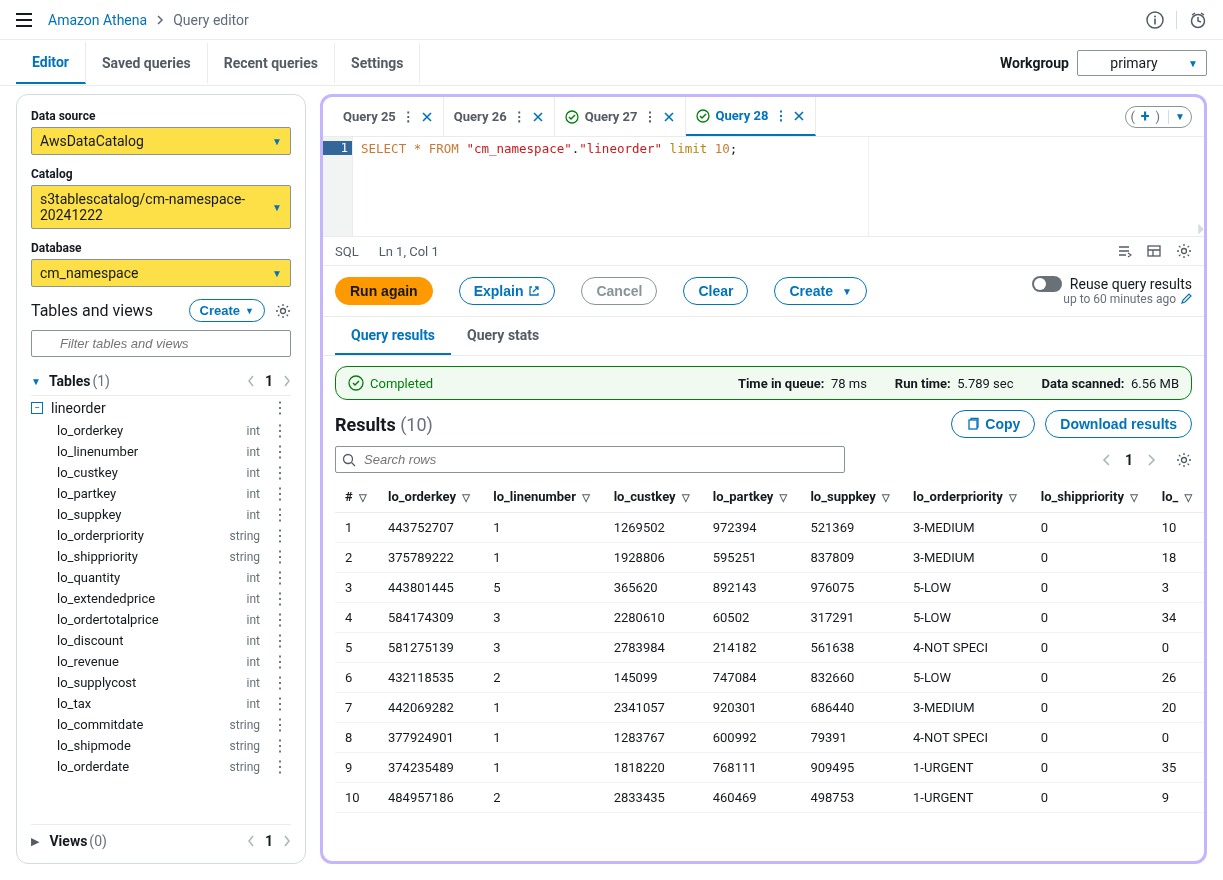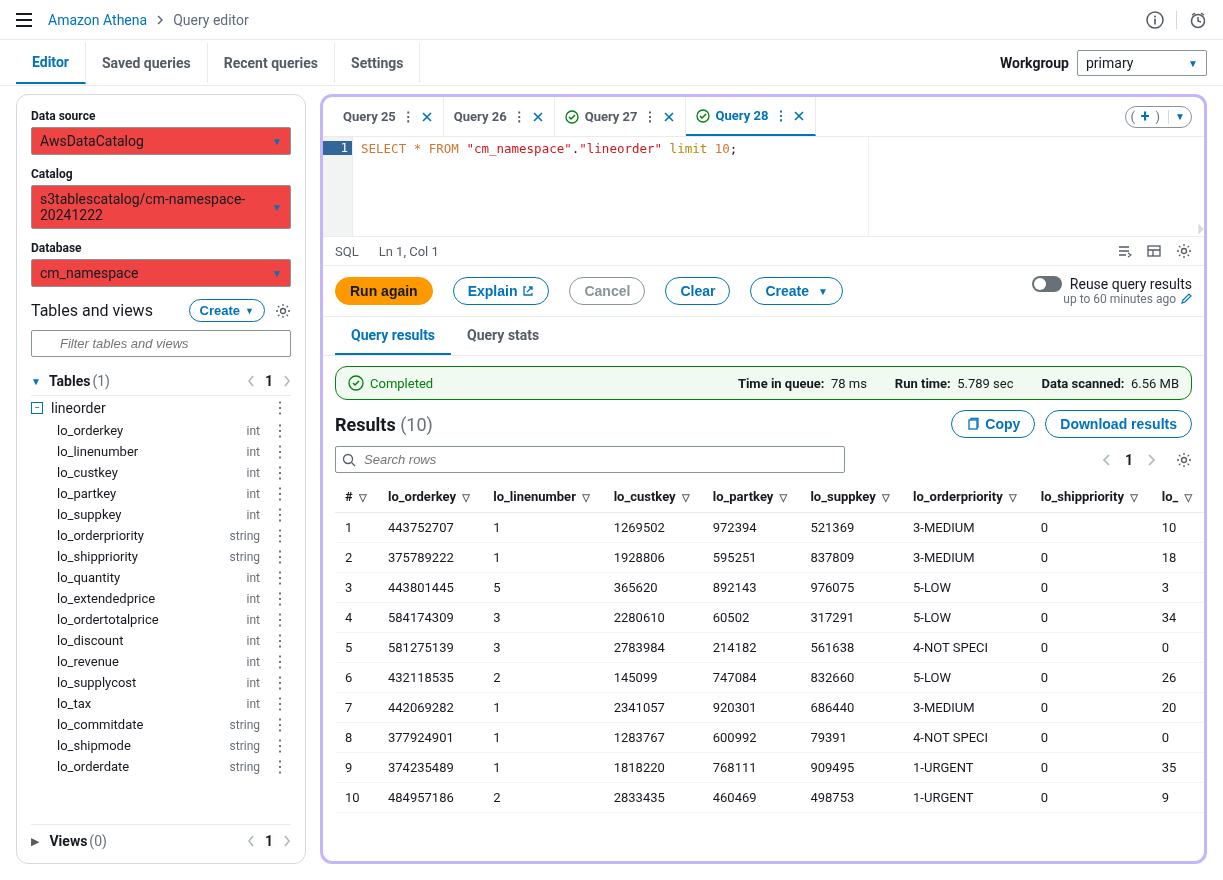--- a/index.html
+++ b/index.html
@@ -17,34 +17,34 @@
 .icon-btn { width: 18px; height: 18px; cursor: pointer; color: #545b64; }
 .top-divider { width: 1px; height: 18px; background: #d5dbdb; }
 
 
 .tabs { display: flex; align-items: center; padding: 0 16px; height: 46px; border-bottom: 1px solid #e9ebed; }
 .tab { padding: 12px 16px; font-size: 14px; font-weight: 700; color: #545b64; cursor: pointer; border-right: 1px solid #e9ebed; }
 .tab.active { color: #0073bb; border-bottom: 2px solid #0073bb; }
 .tab:last-child { border-right: none; }
 .tabs-right { margin-left: auto; display: flex; align-items: center; gap: 8px; }
 .workgroup-label { font-weight: 700; font-size: 14px; }
-.select-box { border: 1px solid #879596; border-radius: 2px; padding: 4px 24px 4px 8px; font-size: 14px; position: relative; min-width: 130px; background: #fff; cursor: pointer; }
+.select-box { border: 1px solid #879596; border-radius: 2px; padding: 4px 24px 4px 8px; font-size: 14px; position: relative; min-width: 130px; background: #fff; cursor: pointer; text-align: center; }
 .select-box::after { content: "▼"; color: #0073bb; font-size: 10px; position: absolute; right: 8px; top: 50%; transform: translateY(-50%); }
 
 
 .main { display: flex; height: calc(880px - 40px - 46px); padding: 8px 16px 16px 16px; gap: 14px; }
 .sidebar { width: 290px; border: 1px solid #d5dbdb; border-radius: 12px; padding: 14px; display: flex; flex-direction: column; overflow: hidden; }
 .content { flex: 1; border: 3px solid #c4b5fd; border-radius: 12px; display: flex; flex-direction: column; overflow: hidden; }
 
 
 .data-header { display: flex; align-items: center; margin-bottom: 14px; }
 .data-header h2 { font-size: 18px; font-weight: 700; }
 .data-header-icons { margin-left: auto; display: flex; gap: 14px; align-items: center; }
 .form-label { font-size: 12px; font-weight: 700; margin-bottom: 4px; display: block; color: #16191f; }
-.form-select { width: 100%; border: 1px solid #879596; border-radius: 2px; padding: 5px 24px 5px 8px; font-size: 14px; position: relative; background: #ef4444; margin-bottom: 12px; cursor: pointer; }
+.form-select { width: 100%; border: 1px solid #879596; border-radius: 2px; padding: 5px 24px 5px 8px; font-size: 14px; position: relative; background: #fde047; margin-bottom: 12px; cursor: pointer; }
 .form-select::after { content: "▼"; color: #0073bb; font-size: 10px; position: absolute; right: 8px; top: 50%; transform: translateY(-50%); }
 
 .tv-header { display: flex; align-items: center; margin-bottom: 8px; }
 .tv-header h3 { font-size: 16px; font-weight: 400; }
 .tv-header-right { margin-left: auto; display: flex; align-items: center; gap: 10px; }
 .create-btn { border: 1px solid #0073bb; color: #0073bb; background: #fff; border-radius: 20px; padding: 3px 10px; font-size: 13px; font-weight: 700; cursor: pointer; display: inline-flex; align-items: center; gap: 5px; }
 .create-btn::after { content: "▼"; font-size: 9px; }
 .gear-icon { cursor: pointer; }
 
 .filter-input { width: 100%; border: 1px solid #879596; border-radius: 2px; padding: 5px 8px 5px 28px; font-size: 13px; font-style: italic; position: relative; margin-bottom: 10px; background: #fff; }
@@ -99,21 +99,21 @@
 .code .num { color: #cc7832; }
 .resize-handle { position: absolute; bottom: 2px; right: 2px; color: #d5dbdb; font-size: 10px; transform: rotate(-45deg); }
 .vertical-sep-editor { width: 1px; background: #f0f0f0; margin-left: 545px; position: absolute; top: 0; bottom: 0; }
 
 
 .editor-footer { display: flex; align-items: center; padding: 6px 12px; border-bottom: 1px solid #e9ebed; font-size: 13px; color: #545b64; gap: 20px; }
 .editor-footer .right { margin-left: auto; display: flex; gap: 14px; align-items: center; }
 .editor-footer .foot-icon { cursor: pointer; }
 
 
-.action-bar { display: flex; align-items: center; padding: 10px 12px; gap: 20px; border-bottom: 1px solid #e9ebed; }
+.action-bar { display: flex; align-items: center; padding: 10px 12px; gap: 26px; border-bottom: 1px solid #e9ebed; }
 .btn { border-radius: 20px; padding: 5px 14px; font-size: 14px; font-weight: 700; cursor: pointer; border: 1px solid transparent; }
 .btn-orange { background: #ff9900; color: #16191f; border-color: #ff9900; }
 .btn-outline { background: #fff; color: #0073bb; border: 1px solid #0073bb; display: inline-flex; align-items: center; gap: 5px; }
 .btn-gray { background: #fff; color: #879596; border: 1px solid #879596; }
 .btn-outline.with-caret::after { content: "▼"; font-size: 10px; margin-left: 4px; }
 .action-right { margin-left: auto; display: flex; flex-direction: column; align-items: flex-end; font-size: 12px; }
 .toggle-row { display: flex; align-items: center; gap: 8px; color: #16191f; font-size: 14px; }
 .toggle { width: 30px; height: 16px; background: #687078; border-radius: 8px; position: relative; display: inline-block; }
 .toggle::after { content: ""; width: 12px; height: 12px; background: #fff; border-radius: 50%; position: absolute; top: 2px; left: 2px; }
 .reuse-note { font-size: 12px; color: #687078; display: flex; align-items: center; gap: 4px; }

